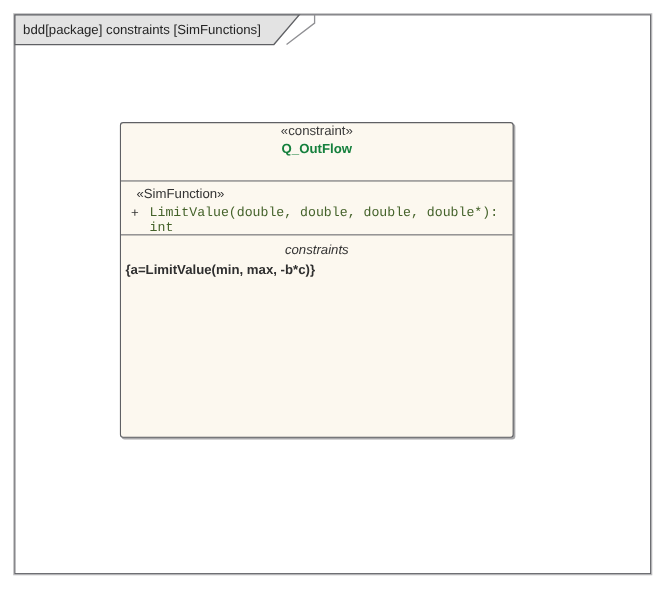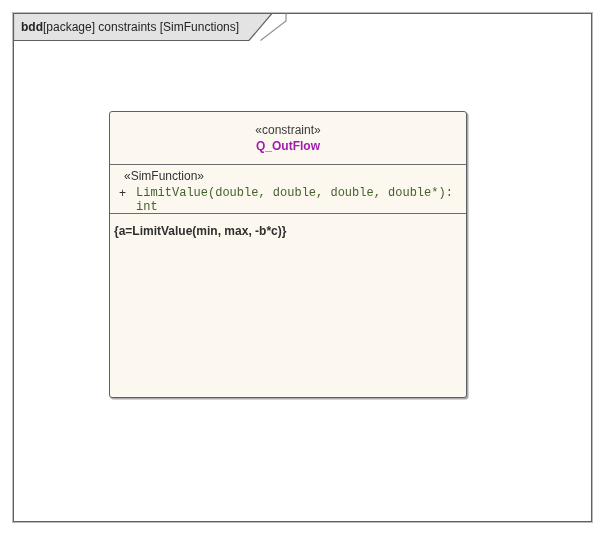--- a/index.html
+++ b/index.html
@@ -32,21 +32,21 @@
   .frame-tab-text {
     position: absolute;
     left: 8px; top: 0;
     height: 27px;
     display: flex;
     align-items: center;
     font-size: 12px;
     color: #242424;
     white-space: nowrap;
   }
-  .frame-tab-text .kw { font-weight: bold; }
+  .frame-tab-text .kw { font-weight: normal; }
 
   
   .block {
     position: absolute;
     left: 95px; top: 97px;   
     width: 358px; height: 287px;
     background: #fcf8ef;
     border: 1px solid #5f6064;
     border-radius: 3px;
     box-shadow: 1.5px 1.5px 0 #a9a9ab;
@@ -55,25 +55,24 @@
     font-size: 12px;
   }
   .compartment { border-top: 1px solid #6b6c6f; }
   .compartment:first-child { border-top: none; }
 
   .comp-header {
     height: 52px;
     display: flex;
     flex-direction: column;
     align-items: center;
-    justify-content: center;
     gap: 2px;
   }
   .stereotype { color: #3a3a3a; }
-  .block-name { font-weight: bold; color: #a21caf; }
+  .block-name { font-weight: bold; color: #15803d; }
 
   .comp-behavior { height: 49px; padding: 4px 6px 0 6px; }
   .behavior-stereotype { padding-left: 8px; color: #333333; }
   .operation-row { display: flex; margin-top: 3px; }
   .operation-row .vis { width: 10px; padding-left: 3px; color: #333333; }
   .operation-row .op { padding-left: 10px; font-family: Liberation Mono, monospace; }
 
   .comp-constraints { height: 48px; padding-top: 6px; }
   .comp-label {
     text-align: center;
@@ -113,19 +112,20 @@
 
       <div class="compartment comp-behavior">
         <div class="behavior-stereotype">«SimFunction»</div>
         <div class="operation-row">
           <span class="vis">+</span>
           <span class="op" style="color: rgb(68, 98, 42);">LimitValue(double, double, double, double*): int</span>
         </div>
       </div>
 
       <div class="compartment comp-constraints">
+        <div class="comp-label">constraints</div>
         <div class="constraint-expr">{a=LimitValue(min, max, -b*c)}</div>
       </div>
 
 
     </div>
   </div>
 </div>
 
 </body></html>

